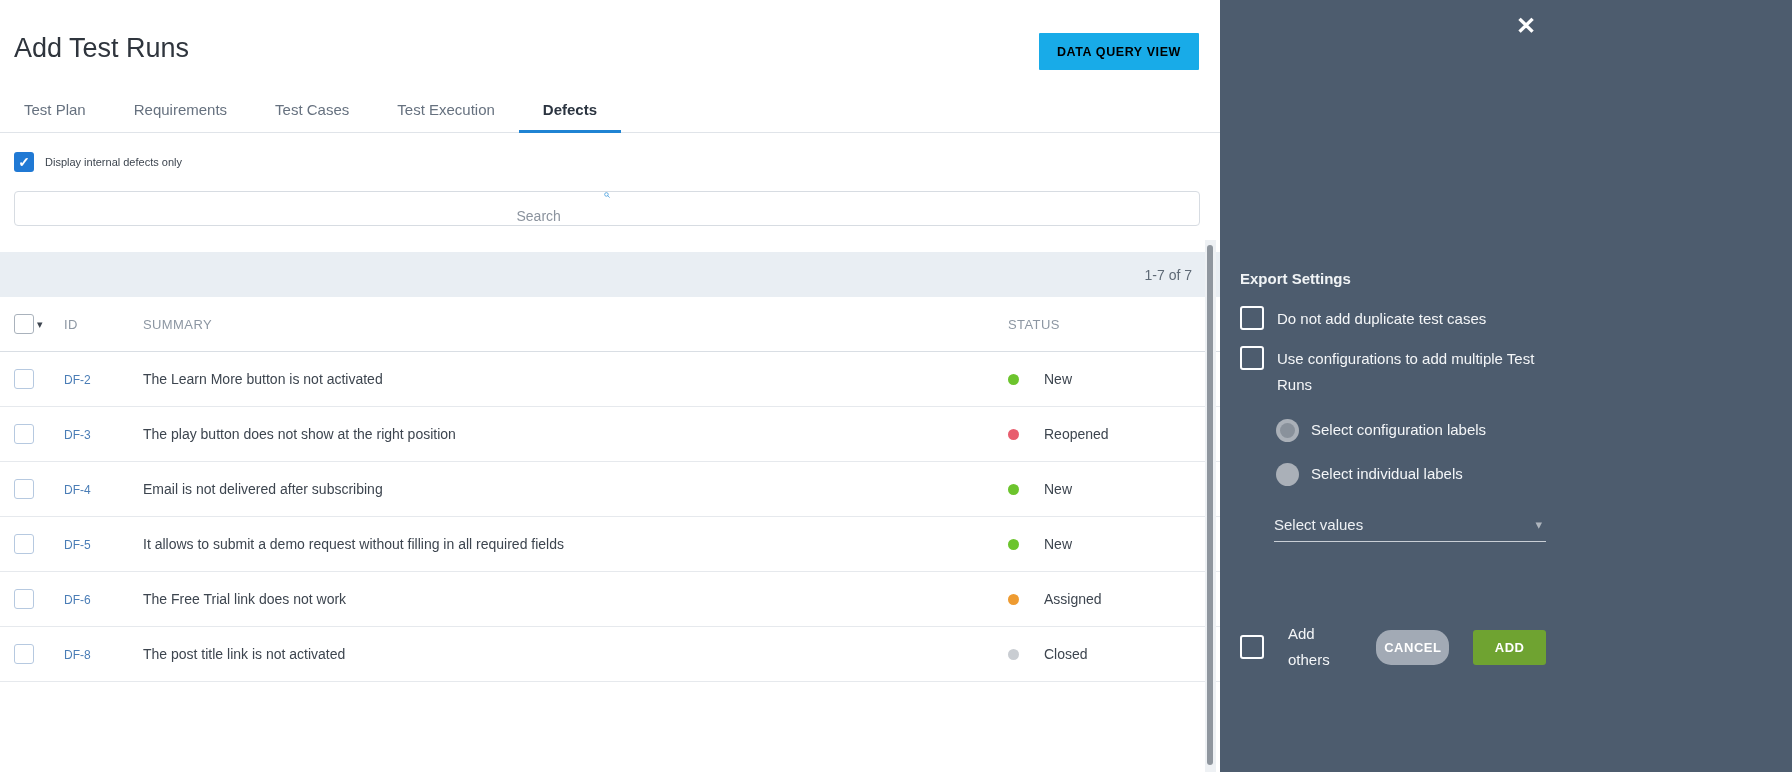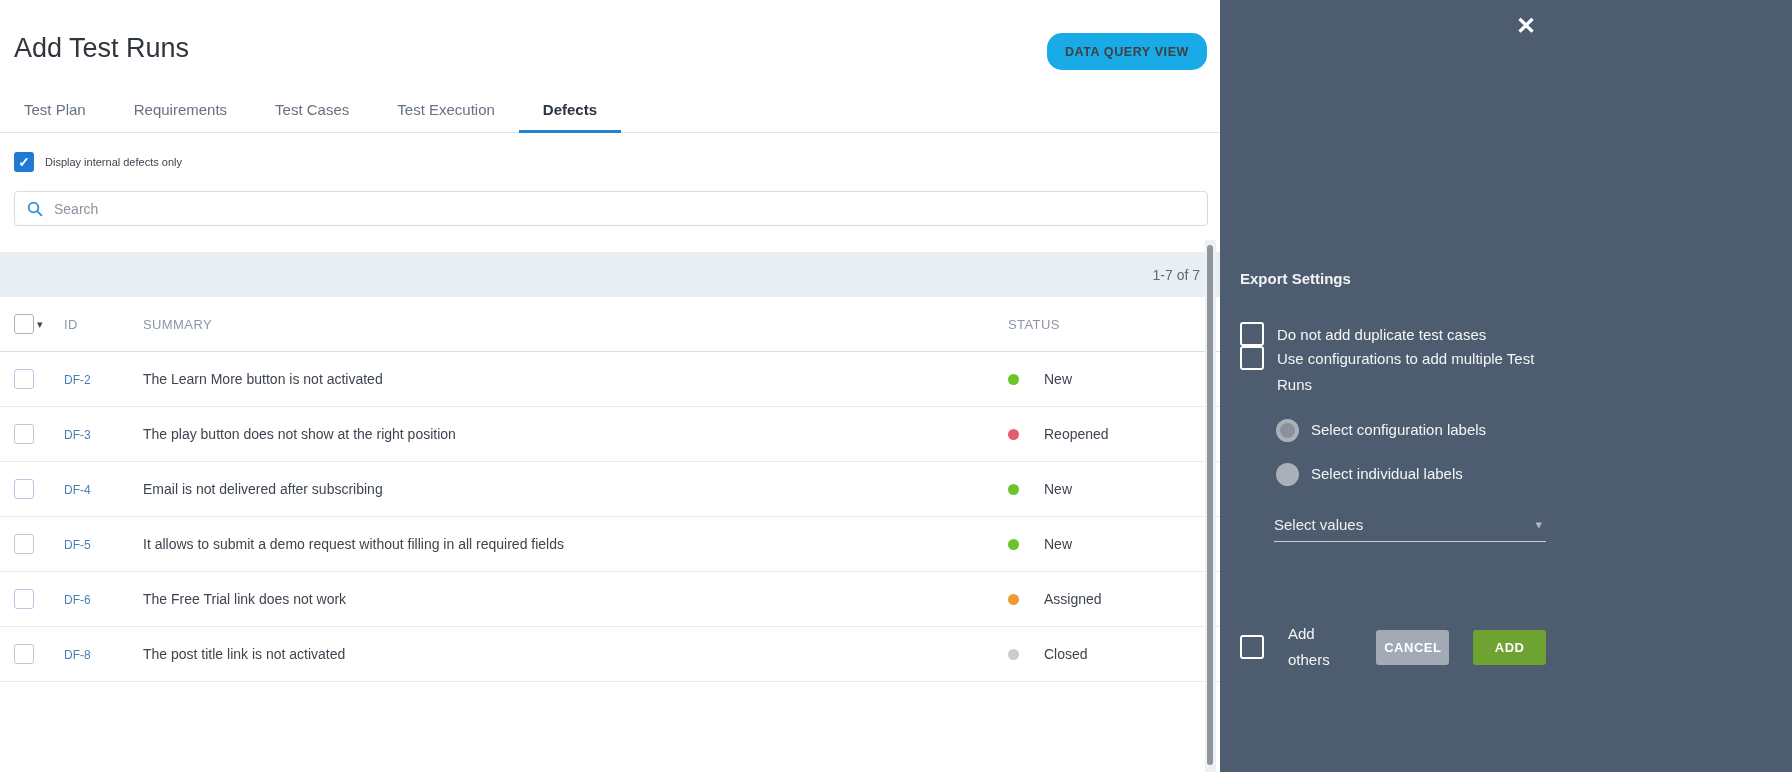--- a/index.html
+++ b/index.html
@@ -1,38 +1,38 @@
 <!DOCTYPE html>
 <html><head>
 <meta charset="utf-8">
 <style>
   html,body { margin:0; padding:0; background:#ffffff; }
   .screen {
     position:relative; width:1792px; height:772px; background:#ffffff;
     font-family:"Liberation Sans", sans-serif; overflow:hidden;
   }
   
-  .main { position:absolute; left:0; top:0; width:1220px; height:772px; background:#fff;padding-left:8px; }
+  .main { position:absolute; left:0; top:0; width:1220px; height:772px; background:#fff; }
   .title { position:absolute; left:14px; top:33px; font-size:27px; color:#2f353d; }
   .dqv-btn {
     position:absolute; right:21px; top:33px; height:37px; padding:0 18px;
-    background:#18abe8; color:#404040; border:none; border-radius:15px;
+    background:#18abe8; color:#000000; border:none; border-radius:1px;
     font-family:inherit; font-size:12.5px; font-weight:700; letter-spacing:.6px; cursor:pointer;
   }
   .tabs { position:absolute; left:0; top:88px; width:100%; height:45px; border-bottom:1px solid #e0e4e9; display:flex; box-sizing:border-box; }
   .tab { padding:13px 24px 0; font-size:15px; color:#66717f; cursor:pointer; position:relative; white-space:nowrap; }
   .tab.active { color:#2b3440; font-weight:700; }
   .tab.active::after { content:""; position:absolute; left:0; right:0; bottom:-1px; height:3px; background:#1f83d3; }
 
   .filter-row { position:absolute; left:14px; top:152px; display:flex; align-items:center; gap:11px; }
   .cb-main { width:20px; height:20px; border-radius:3px; box-sizing:border-box; cursor:pointer; }
   .cb-checked { background:#2079d4; color:#fff; display:flex; align-items:center; justify-content:center; font-size:14px; font-weight:700; }
   .filter-label { font-size:11px; color:#3d454f; }
 
-  .search-box { position:absolute; left:14px; right:20px; top:191px; height:35px; border:1px solid #d7dce2; border-radius:4px; display:flex; align-items:center; padding:0 12px; gap:9px; box-sizing:border-box; background:#fff; }
+  .search-box { position:absolute; left:14px; right:20px; top:191px; height:35px; border:1px solid #d7dce2; border-radius:4px; display:flex; align-items:center; padding:0 12px; gap:9px; box-sizing:border-box; background:#fff;flex-direction:column; }
   .search-input { border:none; outline:none; flex:1; font-size:14px; color:#4a525c; font-family:inherit; background:transparent; }
   .search-input::placeholder { color:#8b939e; }
 
   .band { position:absolute; left:0; right:0; top:252px; height:45px; background:#e9eef3; }
   .count { position:absolute; right:28px; top:50%; transform:translateY(-50%); font-size:14px; color:#5f6a76; }
 
   .thead { position:absolute; left:0; right:0; top:297px; height:55px; border-bottom:1px solid #d9dee4;
            display:grid; grid-template-columns:50px 79px 865px 1fr; align-items:center; padding-left:14px; box-sizing:border-box; }
   .th { font-size:13px; color:#8d97a3; letter-spacing:.4px; cursor:pointer; }
   .col-cb { display:flex; align-items:center; gap:3px; }
@@ -50,36 +50,36 @@
 
   
   .sb-track { position:absolute; left:1205px; top:240px; width:11px; height:532px; background:#eef1f4; }
   .sb-thumb { position:absolute; left:2px; top:5px; width:6px; height:520px; background:#8f969e; border-radius:3px; cursor:pointer; }
 
   
   .panel { position:absolute; left:1220px; top:0; width:572px; height:772px; background:#4d5c6e; color:#f1f4f6; }
   .close { position:absolute; left:296px; top:14px; font-size:24px; font-weight:700; color:#ffffff; cursor:pointer; line-height:1; }
   .panel-title { position:absolute; left:20px; top:270px; font-size:15px; font-weight:700; }
   .opt-row { position:absolute; left:20px; display:flex; gap:13px; align-items:flex-start; }
-  .opt1 { top:322px; }
+  .opt1 { top:306px; }
   .opt2 { top:346px; width:302px; }
   .pcb { width:24px; height:24px; border:2px solid #fdfeff; border-radius:3px; flex:none; box-sizing:border-box; background:transparent; cursor:pointer; }
   .opt-label { font-size:15px; line-height:26px; color:#f4f6f8; }
   .radio-row { position:absolute; left:56px; display:flex; gap:12px; align-items:center; }
   .radio1 { top:417px; }
   .radio2 { top:461px; }
   .pradio { width:23px; height:23px; border-radius:50%; background:#aab0b8; flex:none; position:relative; cursor:pointer; }
   .pradio.selected::after { content:""; position:absolute; inset:4px; border-radius:50%; background:#89919b; }
   .select { position:absolute; left:54px; top:508px; width:272px; height:33px; border-bottom:1px solid #c9cfd6;
             display:flex; align-items:center; justify-content:space-between; font-size:15px; color:#eef1f4; cursor:pointer; }
   .sel-caret { color:#aeb5bd; font-size:13px; padding-right:4px; }
   .panel-footer { position:absolute; left:20px; top:621px; width:306px; display:flex; align-items:center; gap:24px; }
   .btn { height:35px; width:82px; padding:0; border:none; border-radius:3px; color:#fff; font-weight:700;
          font-size:13px; letter-spacing:.5px; font-family:inherit; cursor:pointer; text-align:center; }
-  .btn-cancel { margin-left:auto; background:#a2aab5; }
+  .btn-cancel { margin-left:auto; background:#a2aab5;border-radius:15px; }
   .btn-add { background:#6fa331; }
 </style>
 </head>
 <body>
 
 <div class="screen">
 
   <div class="main">
     <div class="title">Add Test Runs</div>
     <button class="dqv-btn">DATA QUERY VIEW</button>

